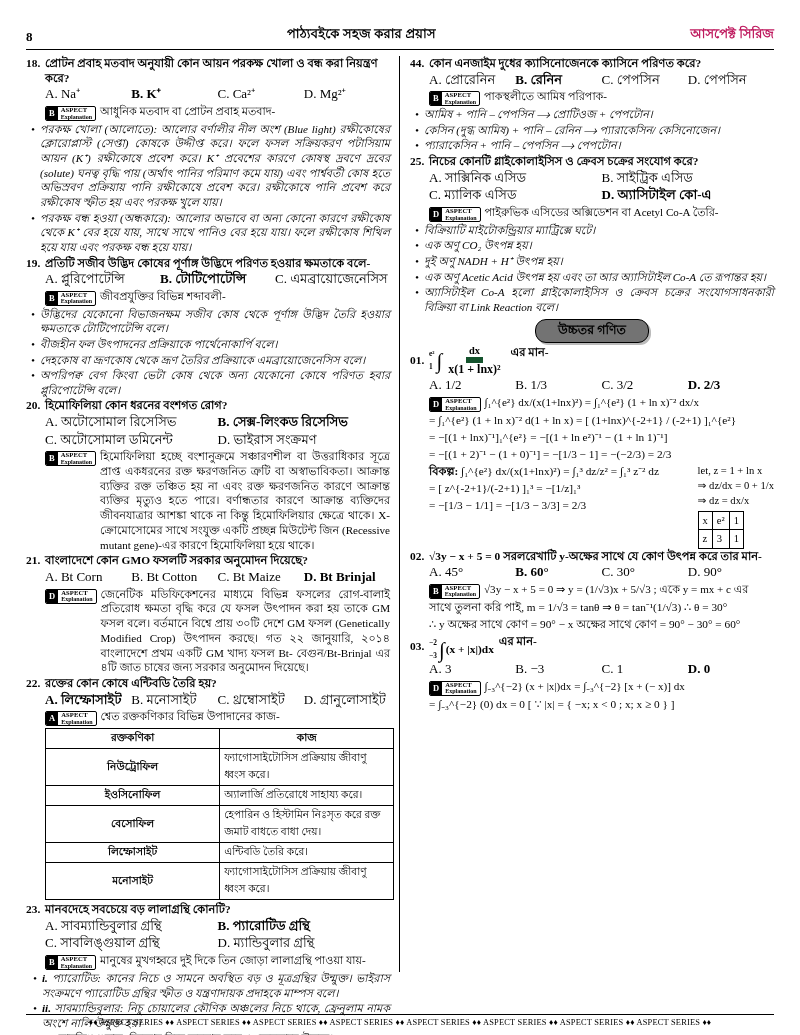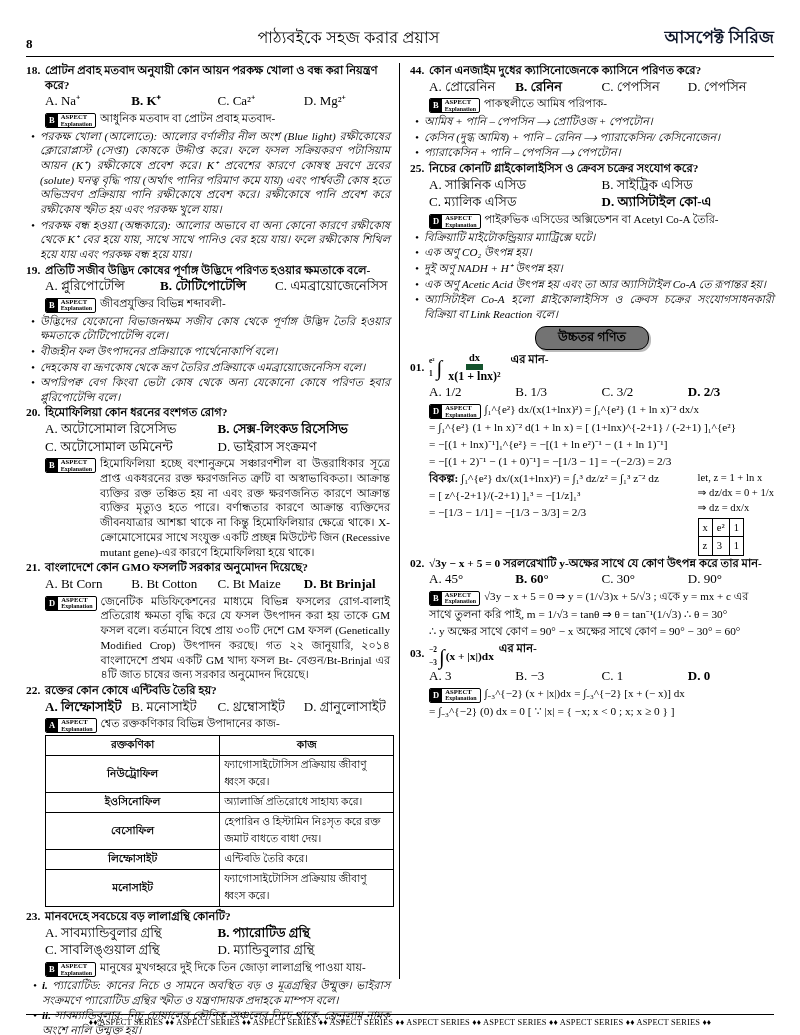--- a/index.html
+++ b/index.html
@@ -17,22 +17,22 @@
     position:relative;
   }
   
   .hdr{
     display:flex;align-items:flex-end;justify-content:space-between;
     border-bottom:1.6px solid #000;
     padding-bottom:4px;
     margin-bottom:6px;
   }
   .hdr .pg{font-weight:bold;font-size:13px;}
-  .hdr .mid{font-weight:normal;font-size:16px;letter-spacing:.2px;}
-  .hdr .right{font-weight:bold;font-size:17px;color:#0f172a;}
+  .hdr .mid{font-weight:bold;font-size:13px;letter-spacing:.2px;}
+  .hdr .right{font-weight:bold;font-size:13px;color:#be185d;}
   
   .cols{display:flex;gap:0;height:916px;}
   .col{width:50%;box-sizing:border-box;}
   .colL{padding-right:9px;border-right:1.2px solid #000;}
   .colR{padding-left:10px;}
   .q{margin-bottom:1px;}
   .qhead{display:flex;font-size:11.4px;line-height:1.28;font-weight:bold;}
   .qnum{min-width:19px;font-weight:bold;}
   .qtext{flex:1;}
   .opts{display:flex;font-size:13px;line-height:1.35;padding-left:19px;}

